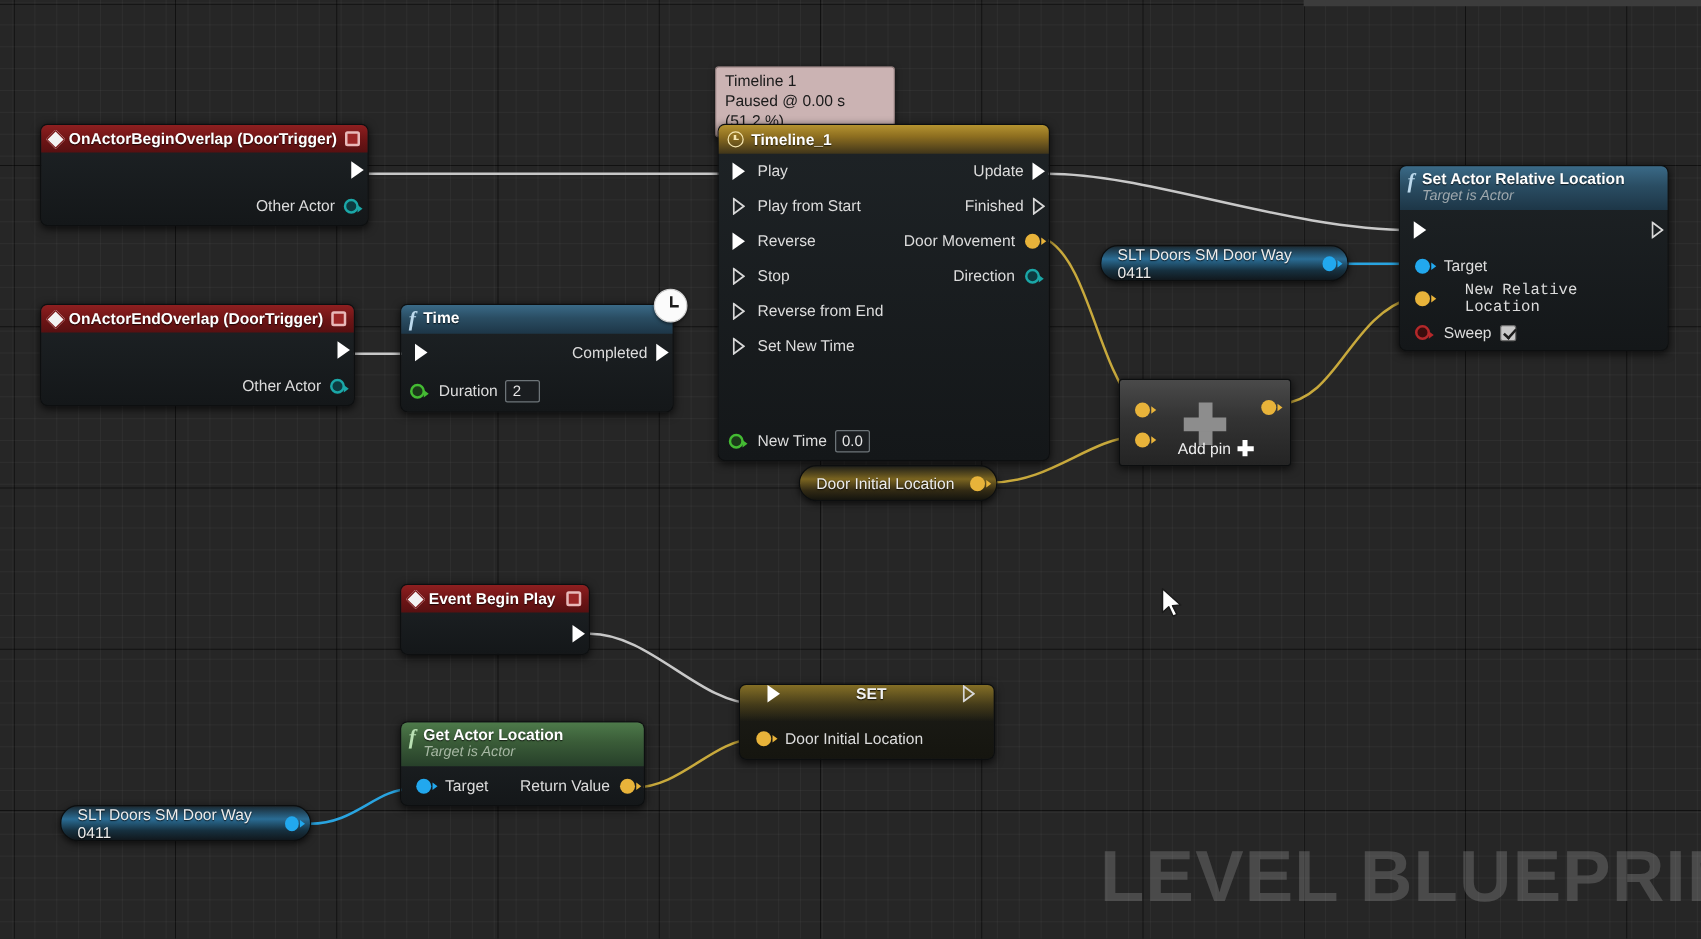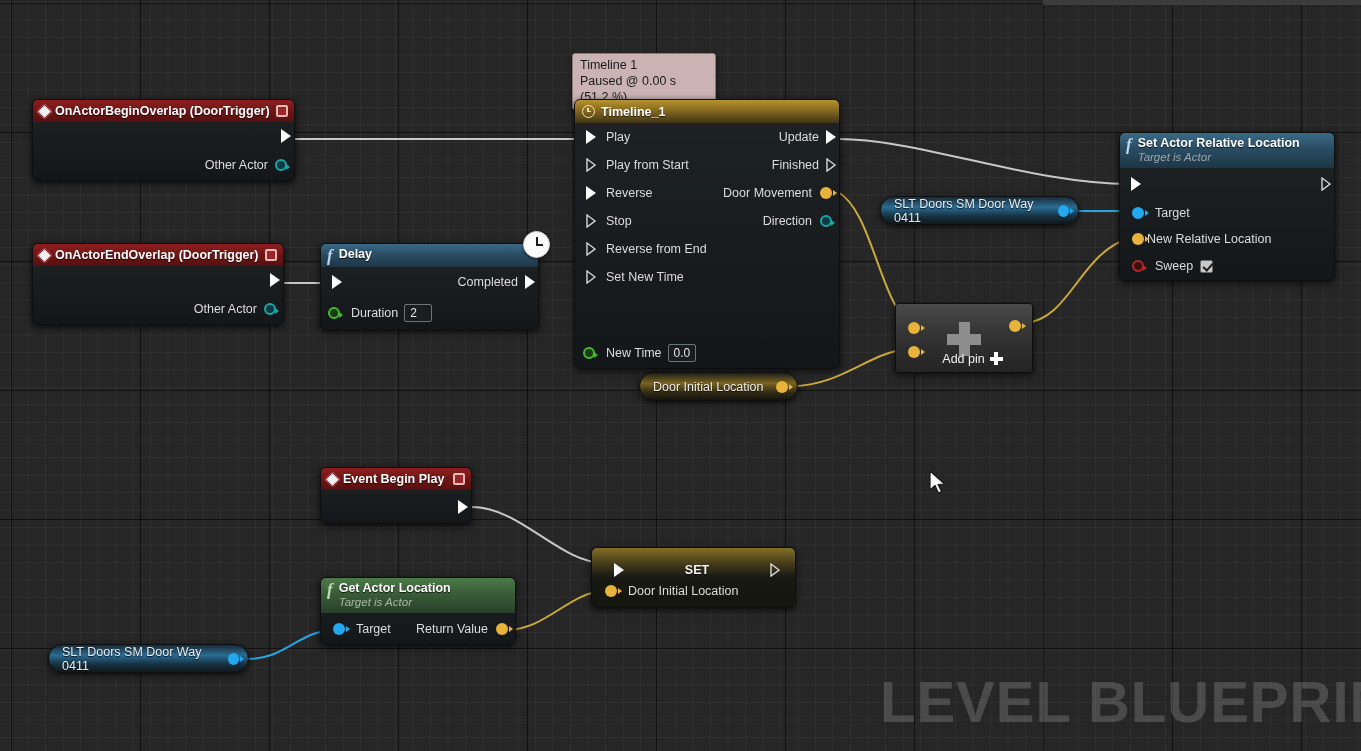--- a/index.html
+++ b/index.html
@@ -173,21 +173,21 @@
   }
   .varpill .vname { margin-right: 8px; text-shadow: 0 1px 1px rgba(0,0,0,0.8); }
 
   
   .setnode {
     position: absolute; border-radius: 6px; border: 1px solid #0c0e0f;
     background: linear-gradient(to bottom, #1d1d18 0%, #15150f 100%);
     box-shadow: 0 2px 7px rgba(0,0,0,0.7); overflow: hidden;
   }
   .set-hdr {
-    height: 29px; display: flex; align-items: flex-end; padding: 0 18px;
+    height: 29px; display: flex; align-items: flex-start; padding: 0 18px;
     background: linear-gradient(to bottom, rgba(150,125,40,0.85) 0%, rgba(95,80,28,0.6) 55%, rgba(28,28,20,0.2) 100%);
   }
   .set-hdr .setlabel {
     flex: 1; text-align: center; font-weight: bold; color: #f2f2f2; font-size: 12.5px;
     text-shadow: 0 1px 1px rgba(0,0,0,0.8);
   }
 
   
   .addnode {
     position: absolute; border-radius: 3px; border: 1px solid #0c0e0f;
@@ -311,21 +311,21 @@
         <div class="spacer"></div>
         <span class="lbl">Other Actor</span>
         <div class="pin cyan" style="margin-left:7px;"></div>
       </div>
     </div>
   </div>
 
   <div class="node" style="left:320px; top:243px; width:219px;">
     <div class="hdr-func" style="padding-bottom:3px;">
       <span class="fglyph">f</span>
-      <span class="ftitle">Delay</span>
+      <span class="ftitle">Time</span>
     </div>
     <div class="node-body">
       <div class="row" style="height:30px;">
         <div class="exec" style="margin-left:4px;"></div>
         <div class="spacer"></div>
         <span class="lbl">Completed</span>
         <div class="exec" style="margin-left:7px; margin-right:-4px;"></div>
       </div>
       <div class="row" style="height:32px;">
         <div class="pin green"></div>
@@ -442,21 +442,21 @@
               <path d="M1 1 L9 7 L1 13 Z" fill="none" stroke="#d8d8d8" stroke-width="1.4"></path>
             </svg>
         </div>
       </div>
       <div class="row" style="height:26px;">
         <div class="pin blue" style="margin-left:5px;"></div>
         <span class="lbl" style="margin-left:11px;">Target</span>
       </div>
       <div class="row" style="height:26px;">
         <div class="pin yellow" style="margin-left:5px;"></div>
-        <span class="lbl" style="margin-left:3px;">New Relative Location</span>
+        <span class="lbl" style="margin-left:28px;font-family:Liberation Mono, monospace;">New Relative Location</span>
       </div>
       <div class="row" style="height:28px;">
         <div class="pin red" style="margin-left:5px;"></div>
         <span class="lbl" style="margin-left:11px;">Sweep</span>
         <span class="chk"></span>
       </div>
     </div>
   </div>
 
   <div class="addnode" style="left:895px; top:303px; width:138px; height:70px;">

